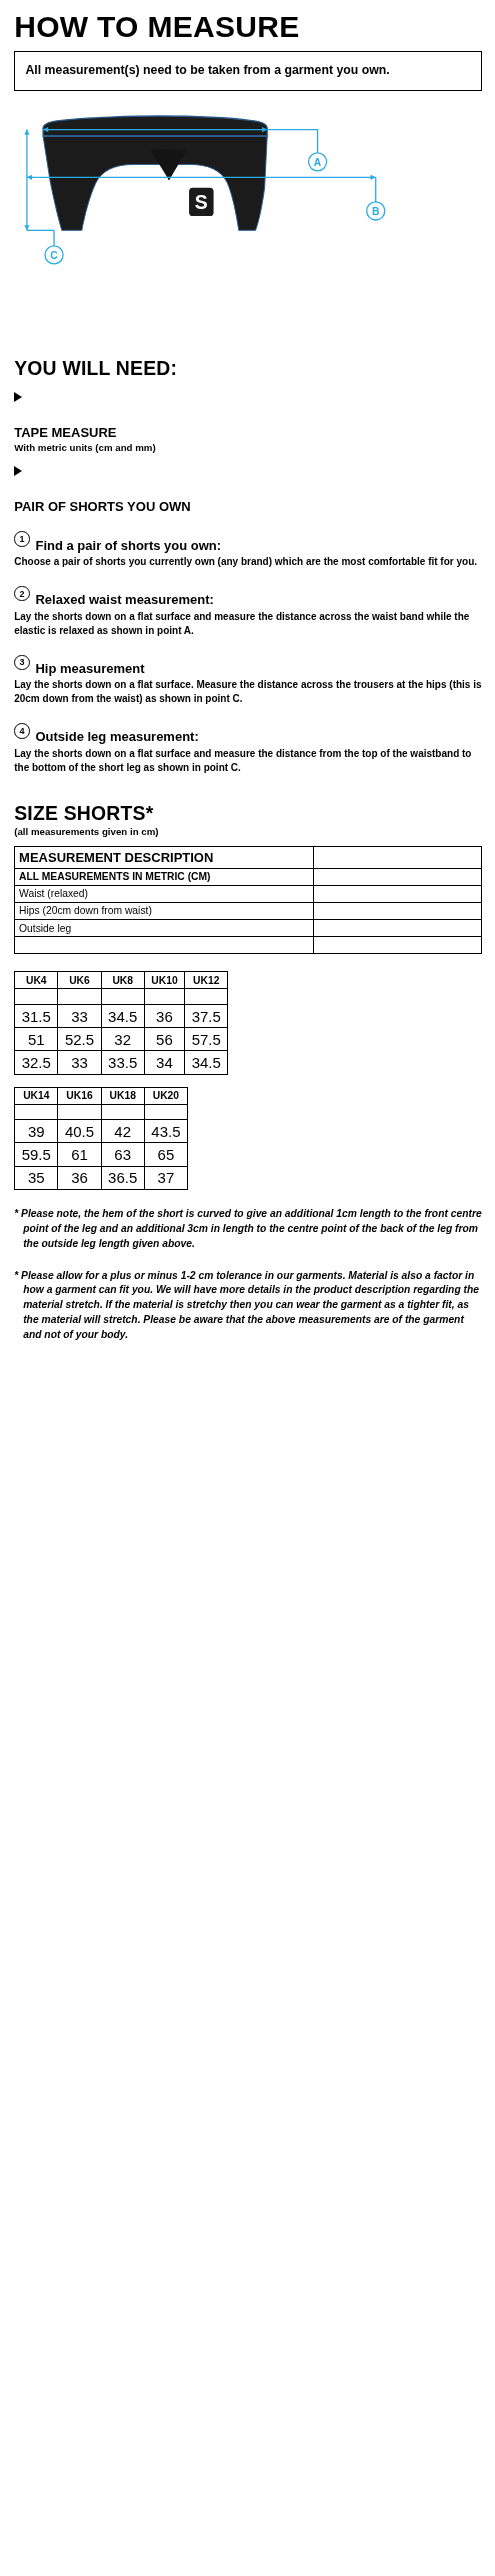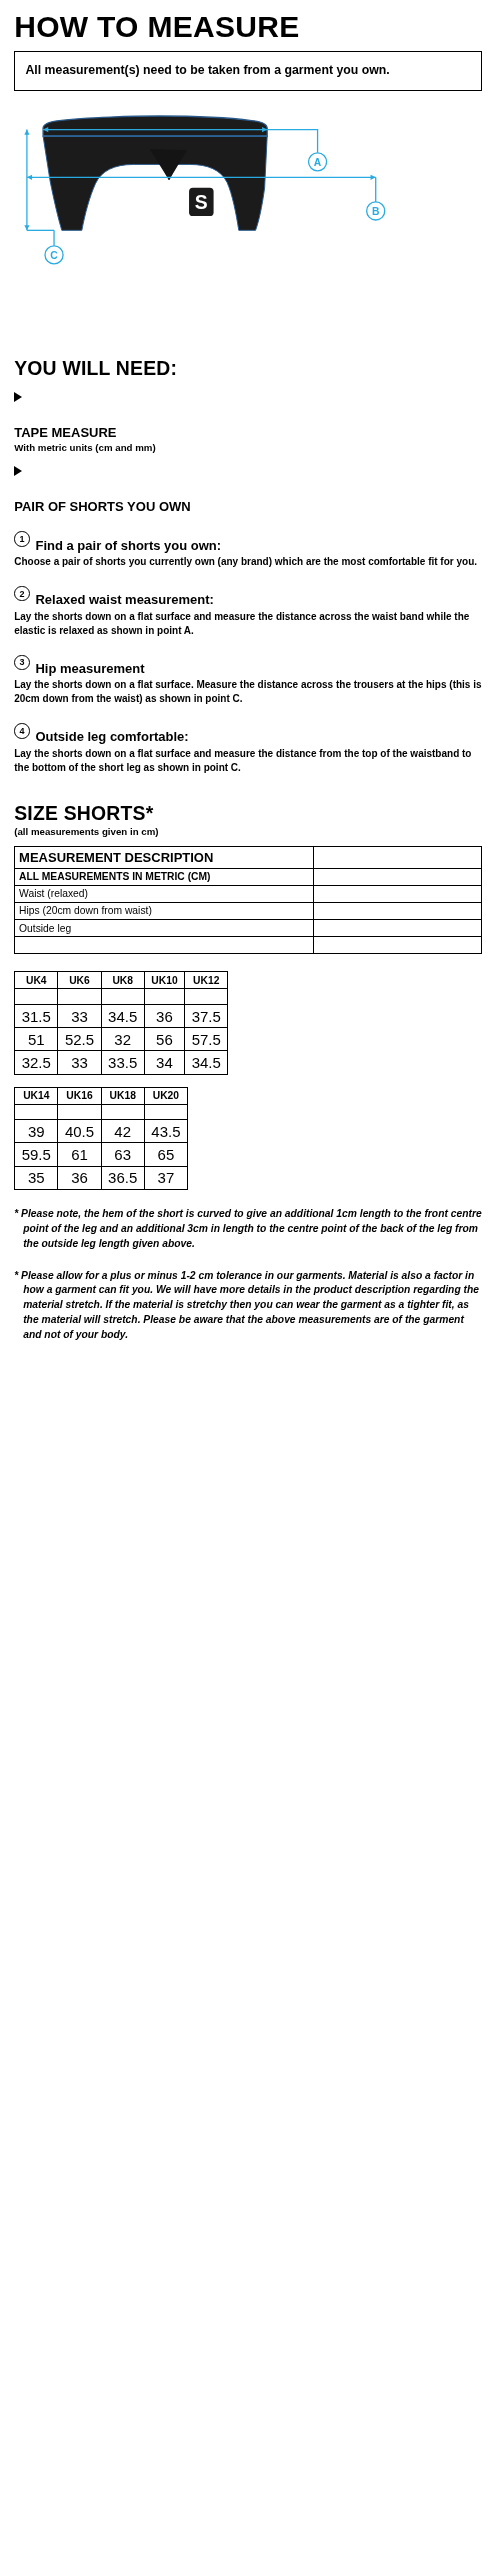--- a/index.html
+++ b/index.html
@@ -250,21 +250,21 @@
     <div class="step-head">
       <span class="num-circle">3</span>
       <span class="step-title">Hip measurement</span>
     </div>
     <div class="step-body">Lay the shorts down on a flat surface. Measure the distance across the trousers at the hips (this is 20cm down from the waist) as shown in point C.</div>
   </div>
 
   <div class="step">
     <div class="step-head">
       <span class="num-circle">4</span>
-      <span class="step-title">Outside leg comfortable:</span>
+      <span class="step-title">Outside leg measurement:</span>
     </div>
     <div class="step-body">Lay the shorts down on a flat surface and measure the distance from the top of the waistband to the bottom of the short leg as shown in point C.</div>
   </div>
 
   <h2 class="section-title sizechart">SIZE SHORTS*</h2>
   <div class="sizechart-sub">(all measurements given in cm)</div>
 
   <table class="desc-table">
     <tbody>
         <tr>

